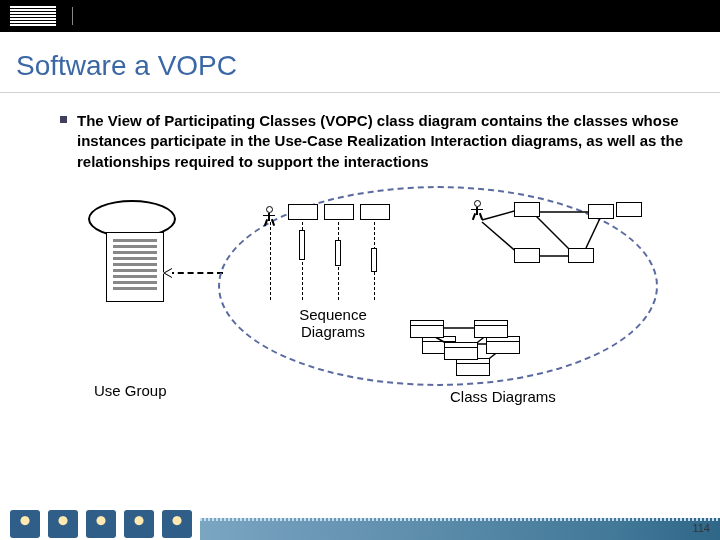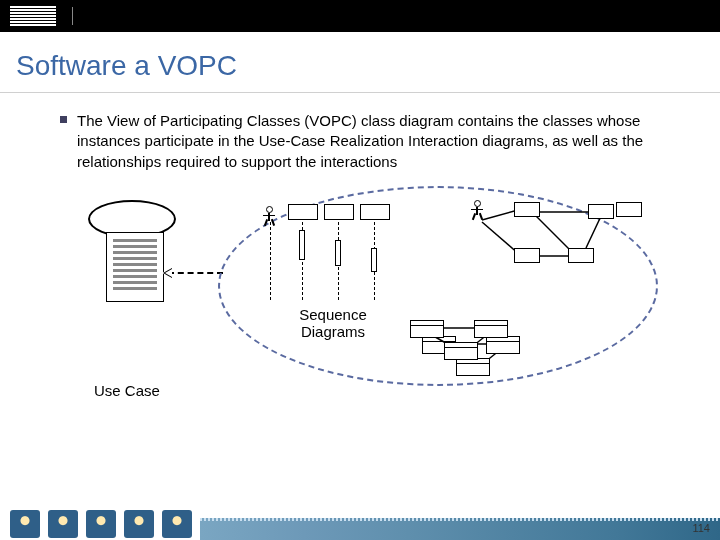--- a/index.html
+++ b/index.html
@@ -26,21 +26,21 @@
 
   .slide-title {
     font-size: 28px;
     color: #3b67a5;
     font-weight: 400;
     padding: 18px 0 2px 16px;
   }
   .title-underline { height:1px; background:#d0d0d0; margin: 8px 0 0 0; }
 
   .content { padding: 18px 30px 0 60px; }
-  .bullet-row { display:flex; }
+  .bullet-row { display:flex;font-weight:bold; }
   .bullet-row .sq { width:7px; height:7px; background:#3f3f5f; margin-top:5px; flex:none; }
   .bullet-row .txt { font-size:15px; line-height:1.35; color:#000; margin-left:10px; }
 
   .diagram-area { position: relative; width: 620px; height: 260px; margin: 14px auto 0; }
 
   
   .uc-oval {
     position:absolute; left:38px; top:14px;
     width:88px; height:38px; border:2px solid #000; border-radius:50%;
     background:#fff;
@@ -165,21 +165,21 @@
     <div class="ln"></div>
       <div class="ln"></div>
       <div class="ln"></div>
       <div class="ln"></div>
     <div class="ln"></div>
       <div class="ln"></div>
       <div class="ln"></div>
       <div class="ln"></div>
       <div class="ln"></div>
   </div>
-  <div class="uc-caption">Use Case</div>
+  <div class="uc-caption">Use Group</div>
 
   <div class="link"></div>
   <div class="link-arrow"></div>
 
   <div class="dash-ellipse"></div>
 
   <div class="actor" style="left:212px;top:20px;">
     <div class="head"></div>
       <div class="body"></div>
       <div class="arms"></div>
@@ -252,20 +252,21 @@
           <div class="hline"></div>
         </div>
       <div class="cbox" style="left:64px;top:0;height:18px">
           <div class="hline"></div>
         </div>
       <div class="cbox" style="left:34px;top:22px;height:18px">
           <div class="hline"></div>
         </div>
     </div>
   </div>
+  <div class="cls-cap1">Class Diagrams</div>
 </div>
 
 <div class="footer">
   <div class="figs">
     <div class="fig"></div>
       <div class="fig"></div>
       <div class="fig"></div>
       <div class="fig"></div>
       <div class="fig"></div>
   </div>

